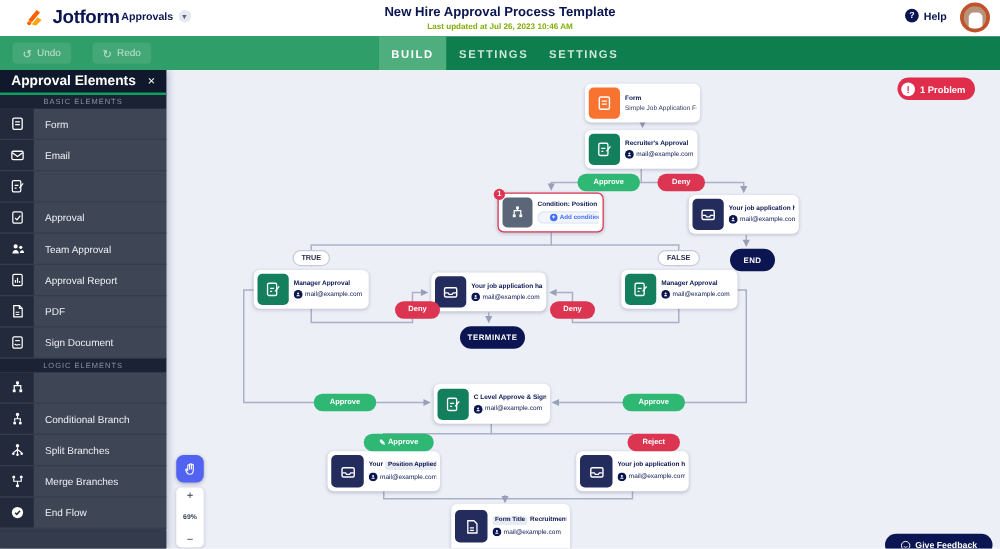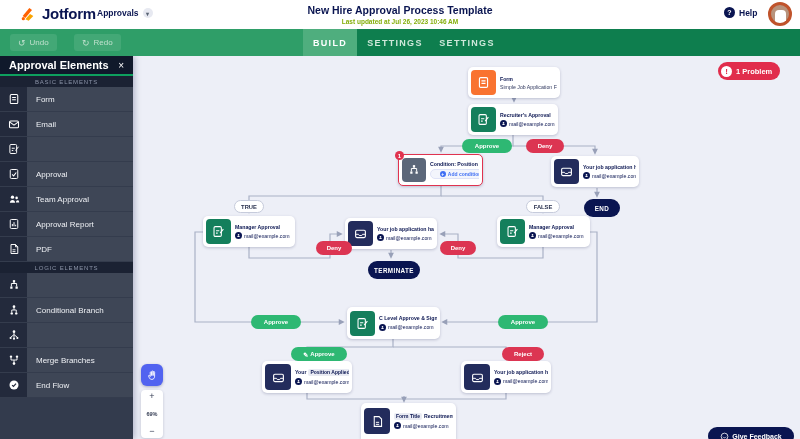--- a/index.html
+++ b/index.html
@@ -192,20 +192,30 @@
     <div class="sb-row">
       <span class="sb-ic">
           <svg width="12" height="12" viewBox="0 0 16 16">
             <path d="M4 2h6l3 3v9H4Z" fill="none" stroke="#fff" stroke-width="1.3"></path>
             <path d="M10 2v3h3" fill="none" stroke="#fff" stroke-width="1.3"></path>
             <path d="M6 9h4M6 11.5h4" stroke="#fff" stroke-width="1.2"></path>
           </svg>
         </span>
       <span class="sb-label">PDF</span>
     </div>
+    <div class="sb-row">
+      <span class="sb-ic">
+          <svg width="12" height="12" viewBox="0 0 16 16">
+            <rect x="3" y="2" width="10" height="12" rx="1.5" fill="none" stroke="#fff" stroke-width="1.3"></rect>
+            <path d="M5 10.5c1-1.5 1.8 1.2 3 0 1-1 1.6.6 3-.3" stroke="#fff" stroke-width="1.2" fill="none"></path>
+            <path d="M5.5 6h5" stroke="#fff" stroke-width="1.2"></path>
+          </svg>
+        </span>
+      <span class="sb-label">Sign Document</span>
+    </div>
 
     <div class="sb-strip">LOGIC ELEMENTS</div>
 
     <div class="sb-row">
       <span class="sb-ic">
           <svg width="12" height="12" viewBox="0 0 16 16">
             <path d="M8 3v3M8 6H4.5v4M8 6h3.5v4" stroke="#fff" stroke-width="1.3" fill="none"></path>
             <rect x="3" y="10" width="3" height="3" fill="#fff"></rect>
             <rect x="10" y="10" width="3" height="3" fill="#fff"></rect>
             <rect x="6.5" y="1.5" width="3" height="3" fill="#fff"></rect>
@@ -226,20 +236,21 @@
     <div class="sb-row">
       <span class="sb-ic">
           <svg width="12" height="12" viewBox="0 0 16 16">
             <circle cx="8" cy="3.5" r="1.8" fill="#fff"></circle>
             <path d="M8 5v2.5M8 7.5 3.5 11M8 7.5V12M8 7.5 12.5 11" stroke="#fff" stroke-width="1.2" fill="none"></path>
             <circle cx="3.5" cy="12" r="1.4" fill="#fff"></circle>
             <circle cx="8" cy="13" r="1.4" fill="#fff"></circle>
             <circle cx="12.5" cy="12" r="1.4" fill="#fff"></circle>
           </svg>
         </span>
+      <span class="sb-label">Split Branches</span>
     </div>
     <div class="sb-row">
       <span class="sb-ic">
           <svg width="12" height="12" viewBox="0 0 16 16">
             <circle cx="4" cy="3.5" r="1.6" fill="#fff"></circle>
             <circle cx="12" cy="3.5" r="1.6" fill="#fff"></circle>
             <path d="M4 5v3h8V5M8 8v4" stroke="#fff" stroke-width="1.2" fill="none"></path>
             <circle cx="8" cy="12.8" r="1.7" fill="#fff"></circle>
           </svg>
         </span>

